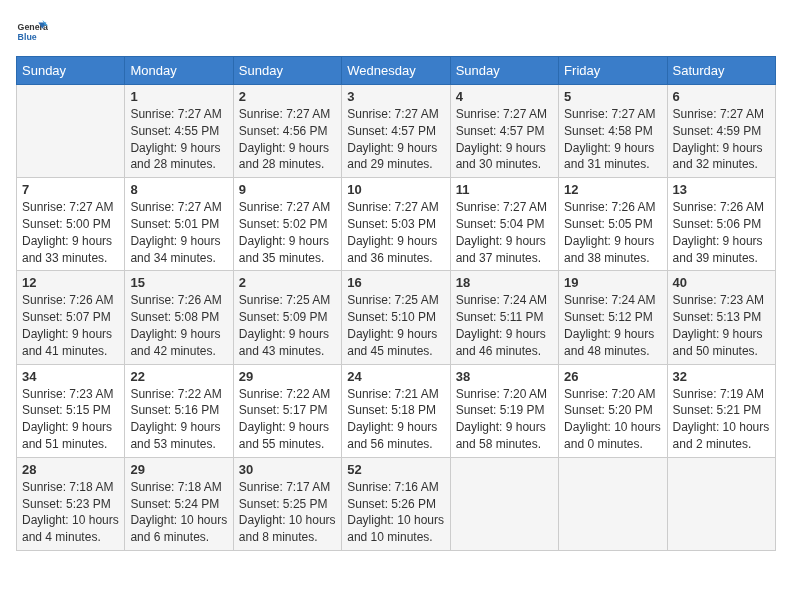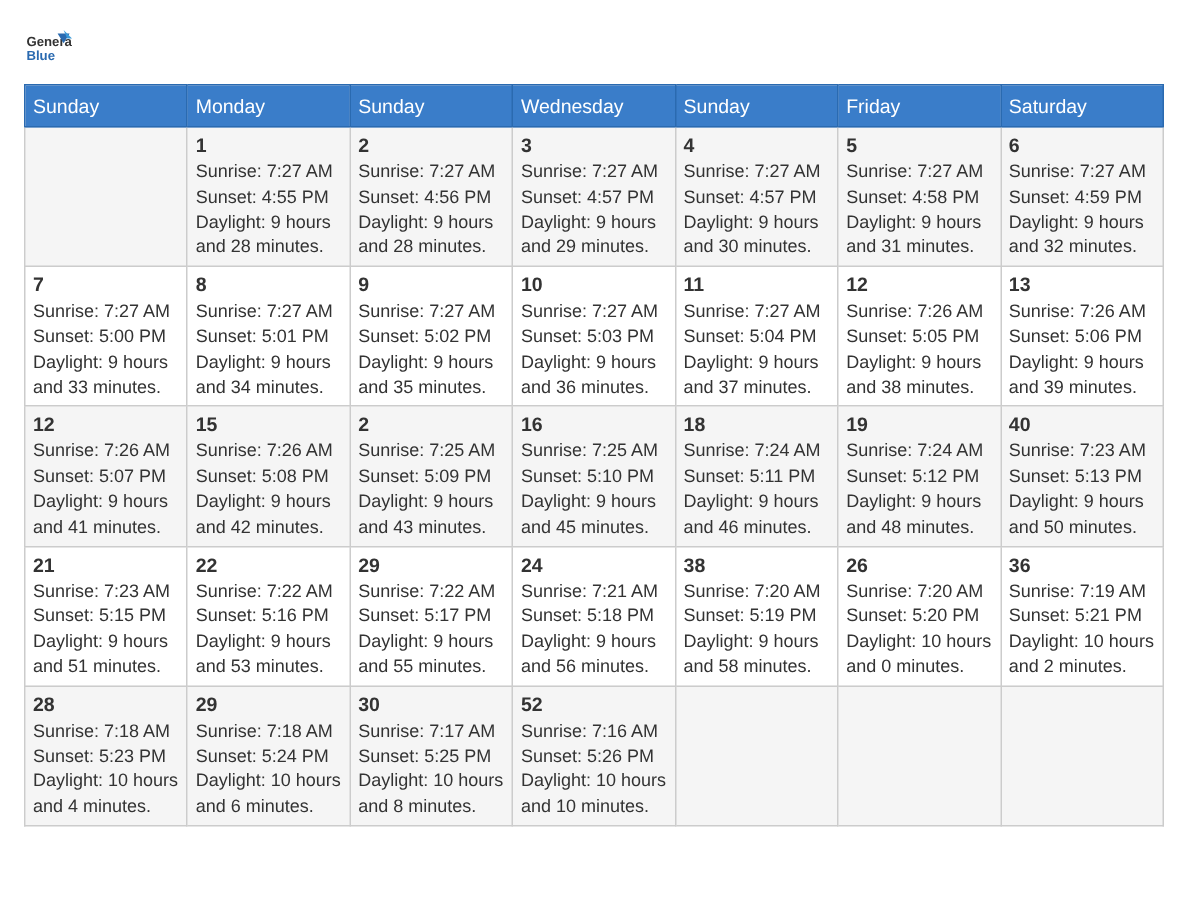--- a/index.html
+++ b/index.html
@@ -189,21 +189,21 @@
           <span class="day-num">19</span>
           <div class="day-info">Sunrise: 7:24 AM<br>Sunset: 5:12 PM<br>Daylight: 9 hours and 48 minutes.</div>
         </td>
         <td>
           <span class="day-num">40</span>
           <div class="day-info">Sunrise: 7:23 AM<br>Sunset: 5:13 PM<br>Daylight: 9 hours and 50 minutes.</div>
         </td>
       </tr>
       <tr>
         <td>
-          <span class="day-num">21</span>
+          <span class="day-num">34</span>
           <div class="day-info">Sunrise: 7:23 AM<br>Sunset: 5:15 PM<br>Daylight: 9 hours and 51 minutes.</div>
         </td>
         <td>
           <span class="day-num">22</span>
           <div class="day-info">Sunrise: 7:22 AM<br>Sunset: 5:16 PM<br>Daylight: 9 hours and 53 minutes.</div>
         </td>
         <td>
           <span class="day-num">29</span>
           <div class="day-info">Sunrise: 7:22 AM<br>Sunset: 5:17 PM<br>Daylight: 9 hours and 55 minutes.</div>
         </td>
@@ -213,21 +213,21 @@
         </td>
         <td>
           <span class="day-num">38</span>
           <div class="day-info">Sunrise: 7:20 AM<br>Sunset: 5:19 PM<br>Daylight: 9 hours and 58 minutes.</div>
         </td>
         <td>
           <span class="day-num">26</span>
           <div class="day-info">Sunrise: 7:20 AM<br>Sunset: 5:20 PM<br>Daylight: 10 hours and 0 minutes.</div>
         </td>
         <td>
-          <span class="day-num">36</span>
+          <span class="day-num">32</span>
           <div class="day-info">Sunrise: 7:19 AM<br>Sunset: 5:21 PM<br>Daylight: 10 hours and 2 minutes.</div>
         </td>
       </tr>
       <tr>
         <td>
           <span class="day-num">28</span>
           <div class="day-info">Sunrise: 7:18 AM<br>Sunset: 5:23 PM<br>Daylight: 10 hours and 4 minutes.</div>
         </td>
         <td>
           <span class="day-num">29</span>

